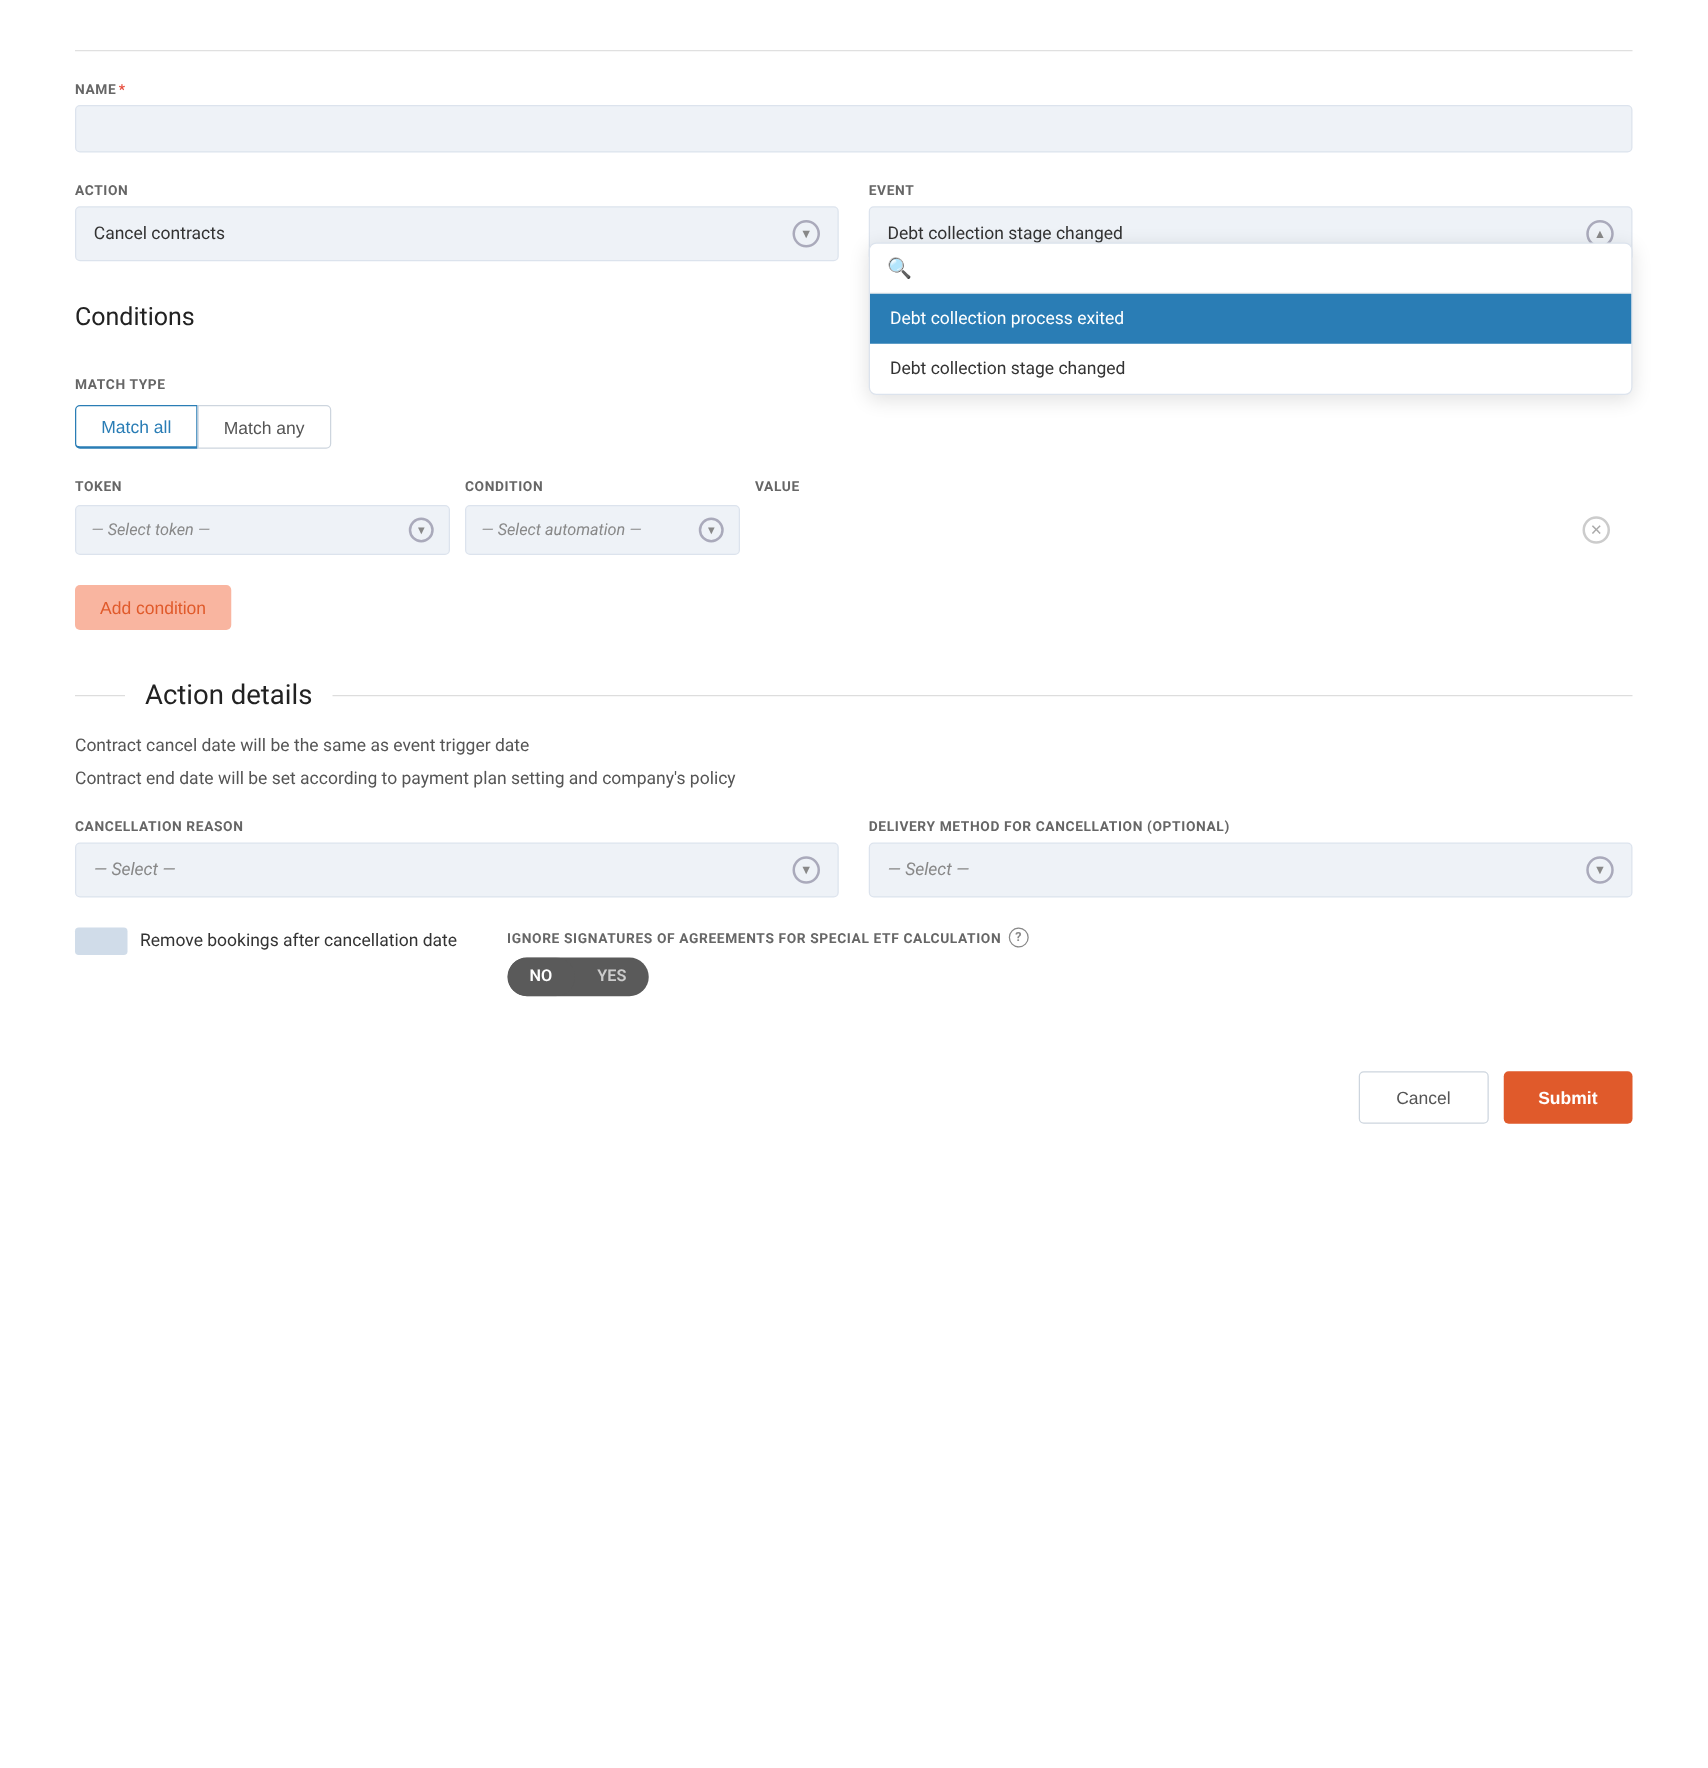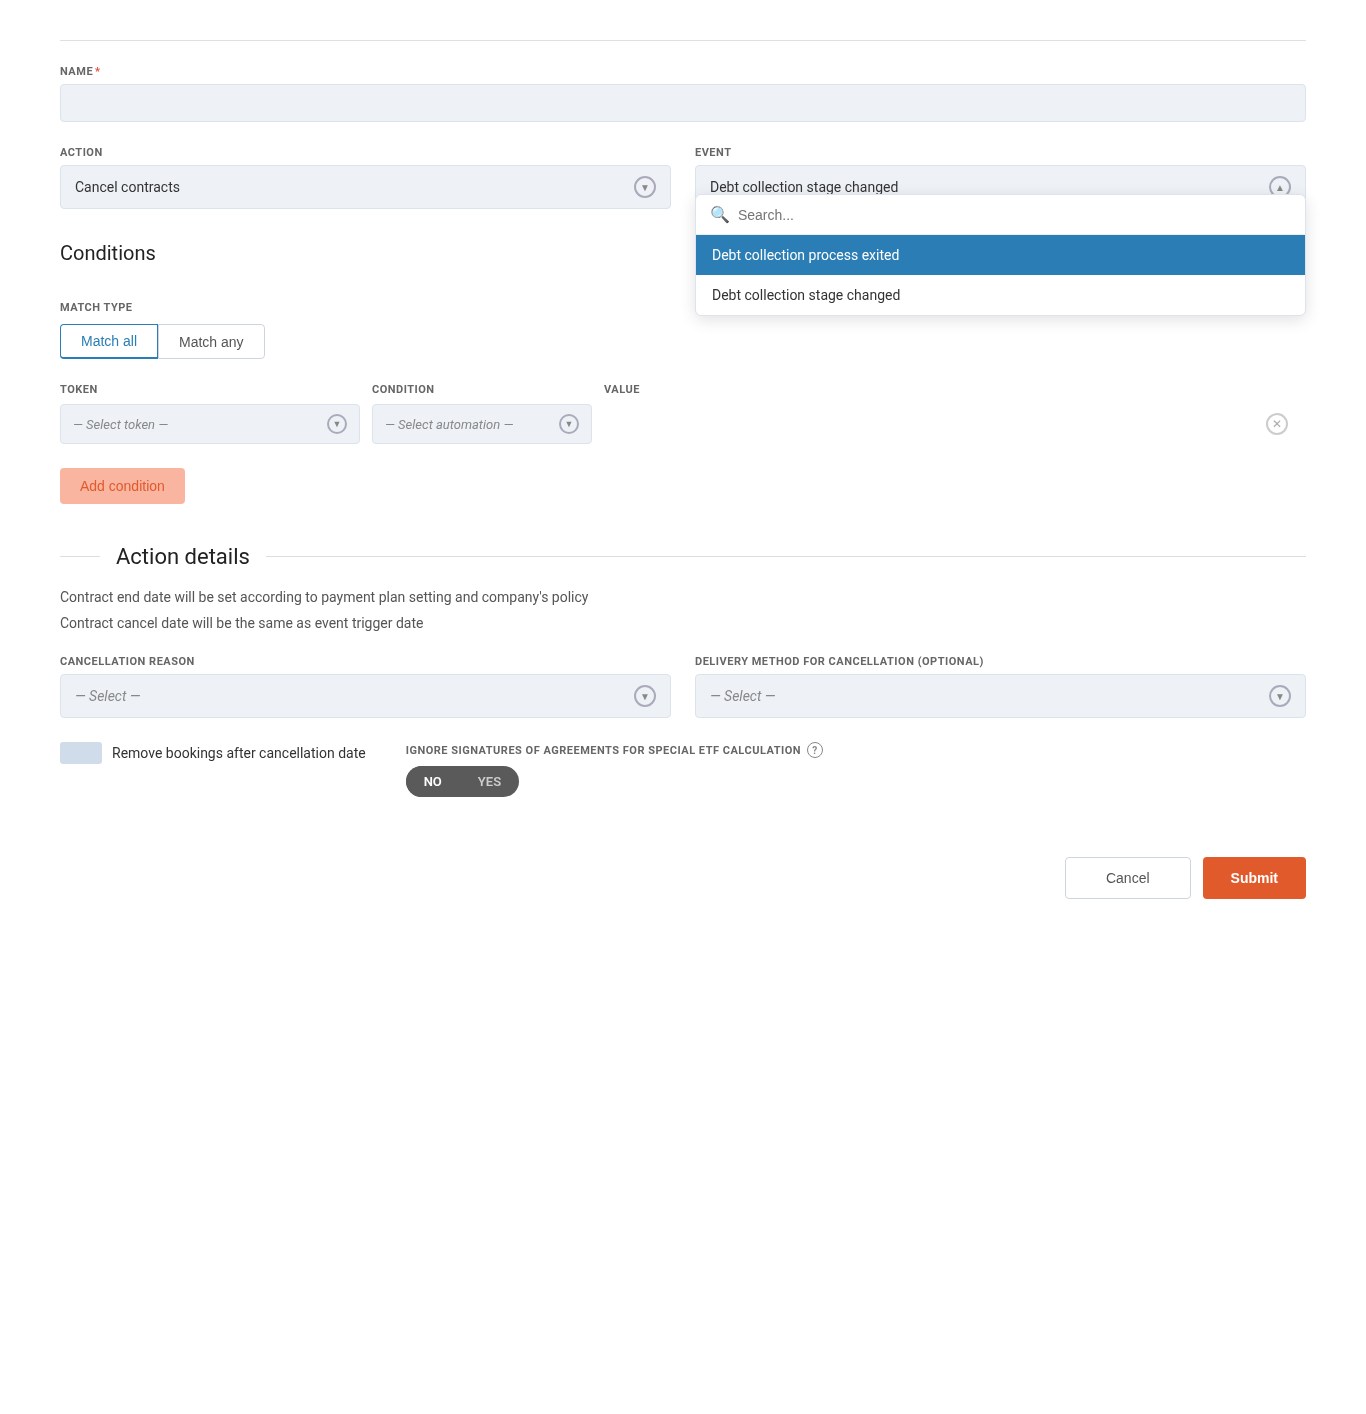--- a/index.html
+++ b/index.html
@@ -295,21 +295,21 @@
       cursor: pointer;
       text-align: center;
     }
     .footer-buttons {
       display: flex;
       justify-content: flex-end;
       gap: 12px;
       margin-top: 60px;
     }
     .cancel-btn {
-      padding: 12px 40px;
+      padding: 12px 29px;
       background: #fff;
       border: 1px solid #cdd5de;
       border-radius: 4px;
       font-size: 14px;
       color: #555;
       cursor: pointer;
     }
     .submit-btn {
       padding: 12px 28px;
       background: #e05a2b;
@@ -405,21 +405,20 @@
     <div class="event-field-wrapper">
       <div class="field-label">EVENT</div>
       <div class="select-field">
         <span>Debt collection stage changed</span>
         <span class="caret-up">▲</span>
       </div>
 
       <div class="dropdown-popup">
         <div class="dropdown-search">
           <span class="search-icon-svg">🔍</span>
-          <input type="text" placeholder="Search..." style="">
         </div>
         <div class="dropdown-item selected">Debt collection process exited</div>
         <div class="dropdown-item">Debt collection stage changed</div>
       </div>
     </div>
   </div>
 
   <div>
     <h2 class="section-title">Conditions</h2>
 
@@ -451,22 +450,22 @@
     </div>
 
     <button class="add-condition-btn">Add condition</button>
   </div>
 
   <div class="action-details-section">
     <div class="action-details-header">
       <h2 class="action-details-title">Action details</h2>
     </div>
 
+    <p class="info-text">Contract cancel date will be the same as event trigger date</p>
     <p class="info-text">Contract end date will be set according to payment plan setting and company's policy</p>
-    <p class="info-text">Contract cancel date will be the same as event trigger date</p>
 
     <div class="action-two-col">
       <div>
         <div class="field-label">CANCELLATION REASON</div>
         <div class="select-field">
           <span style="color:#888;font-style:italic;">— Select —</span>
           <span class="down-icon">▼</span>
         </div>
       </div>
       <div>

